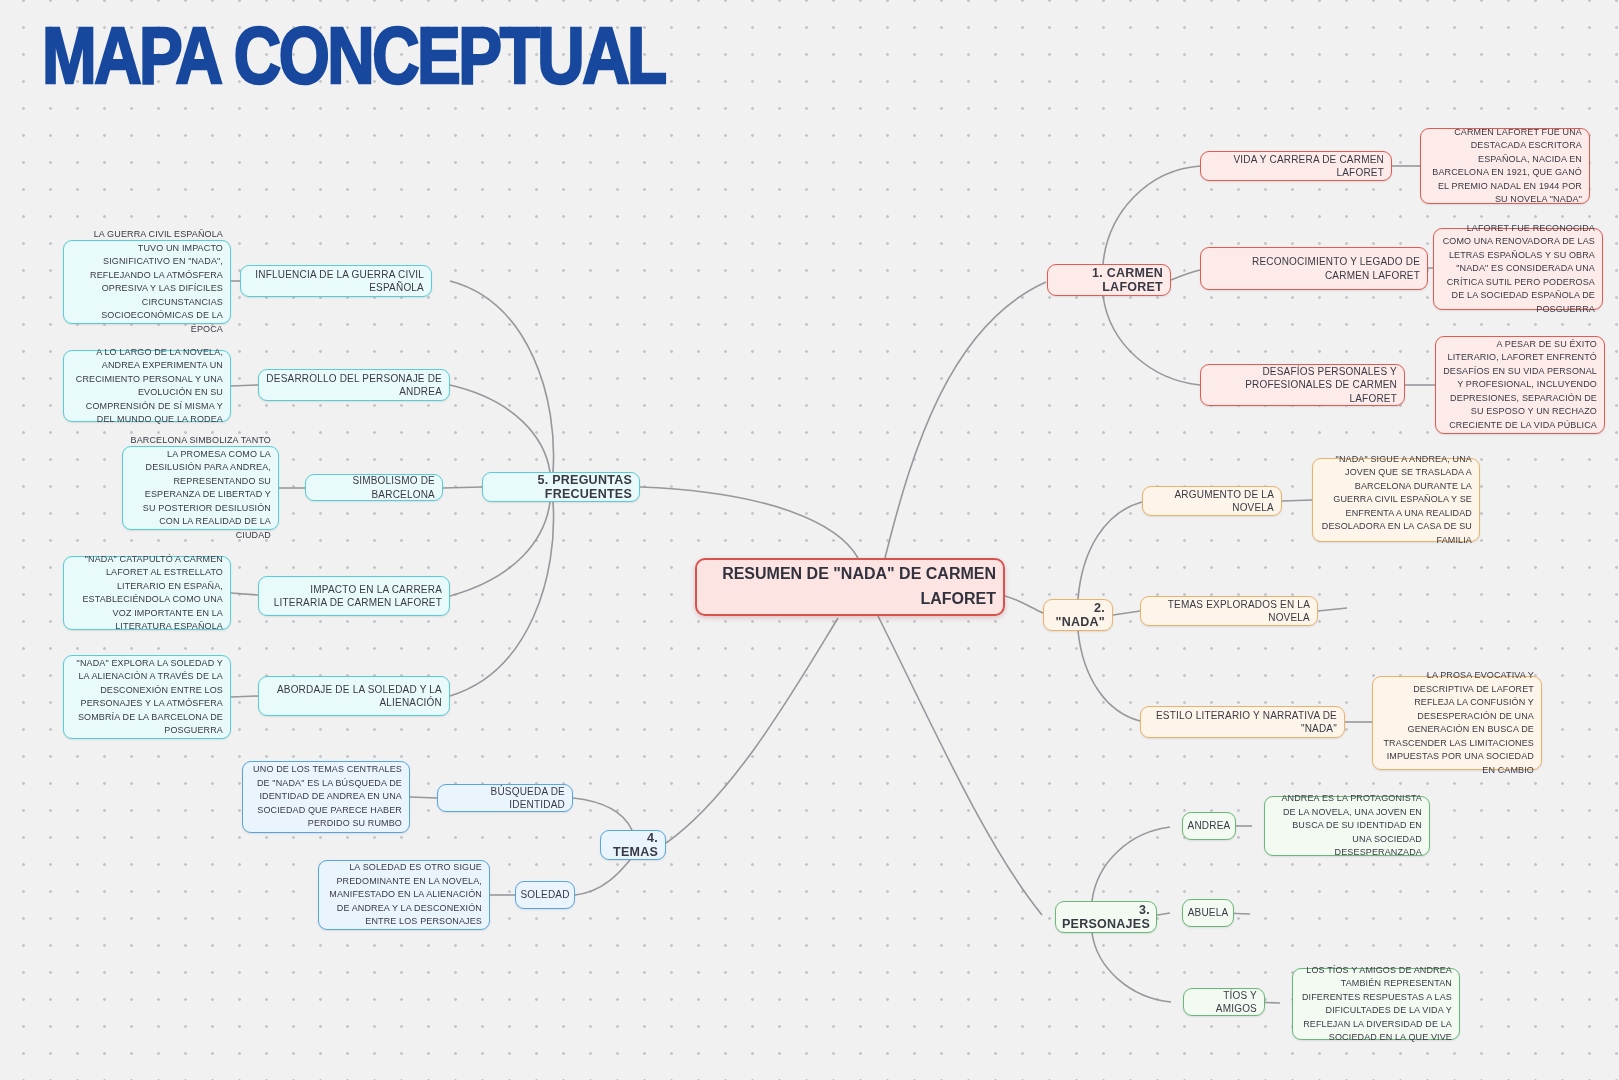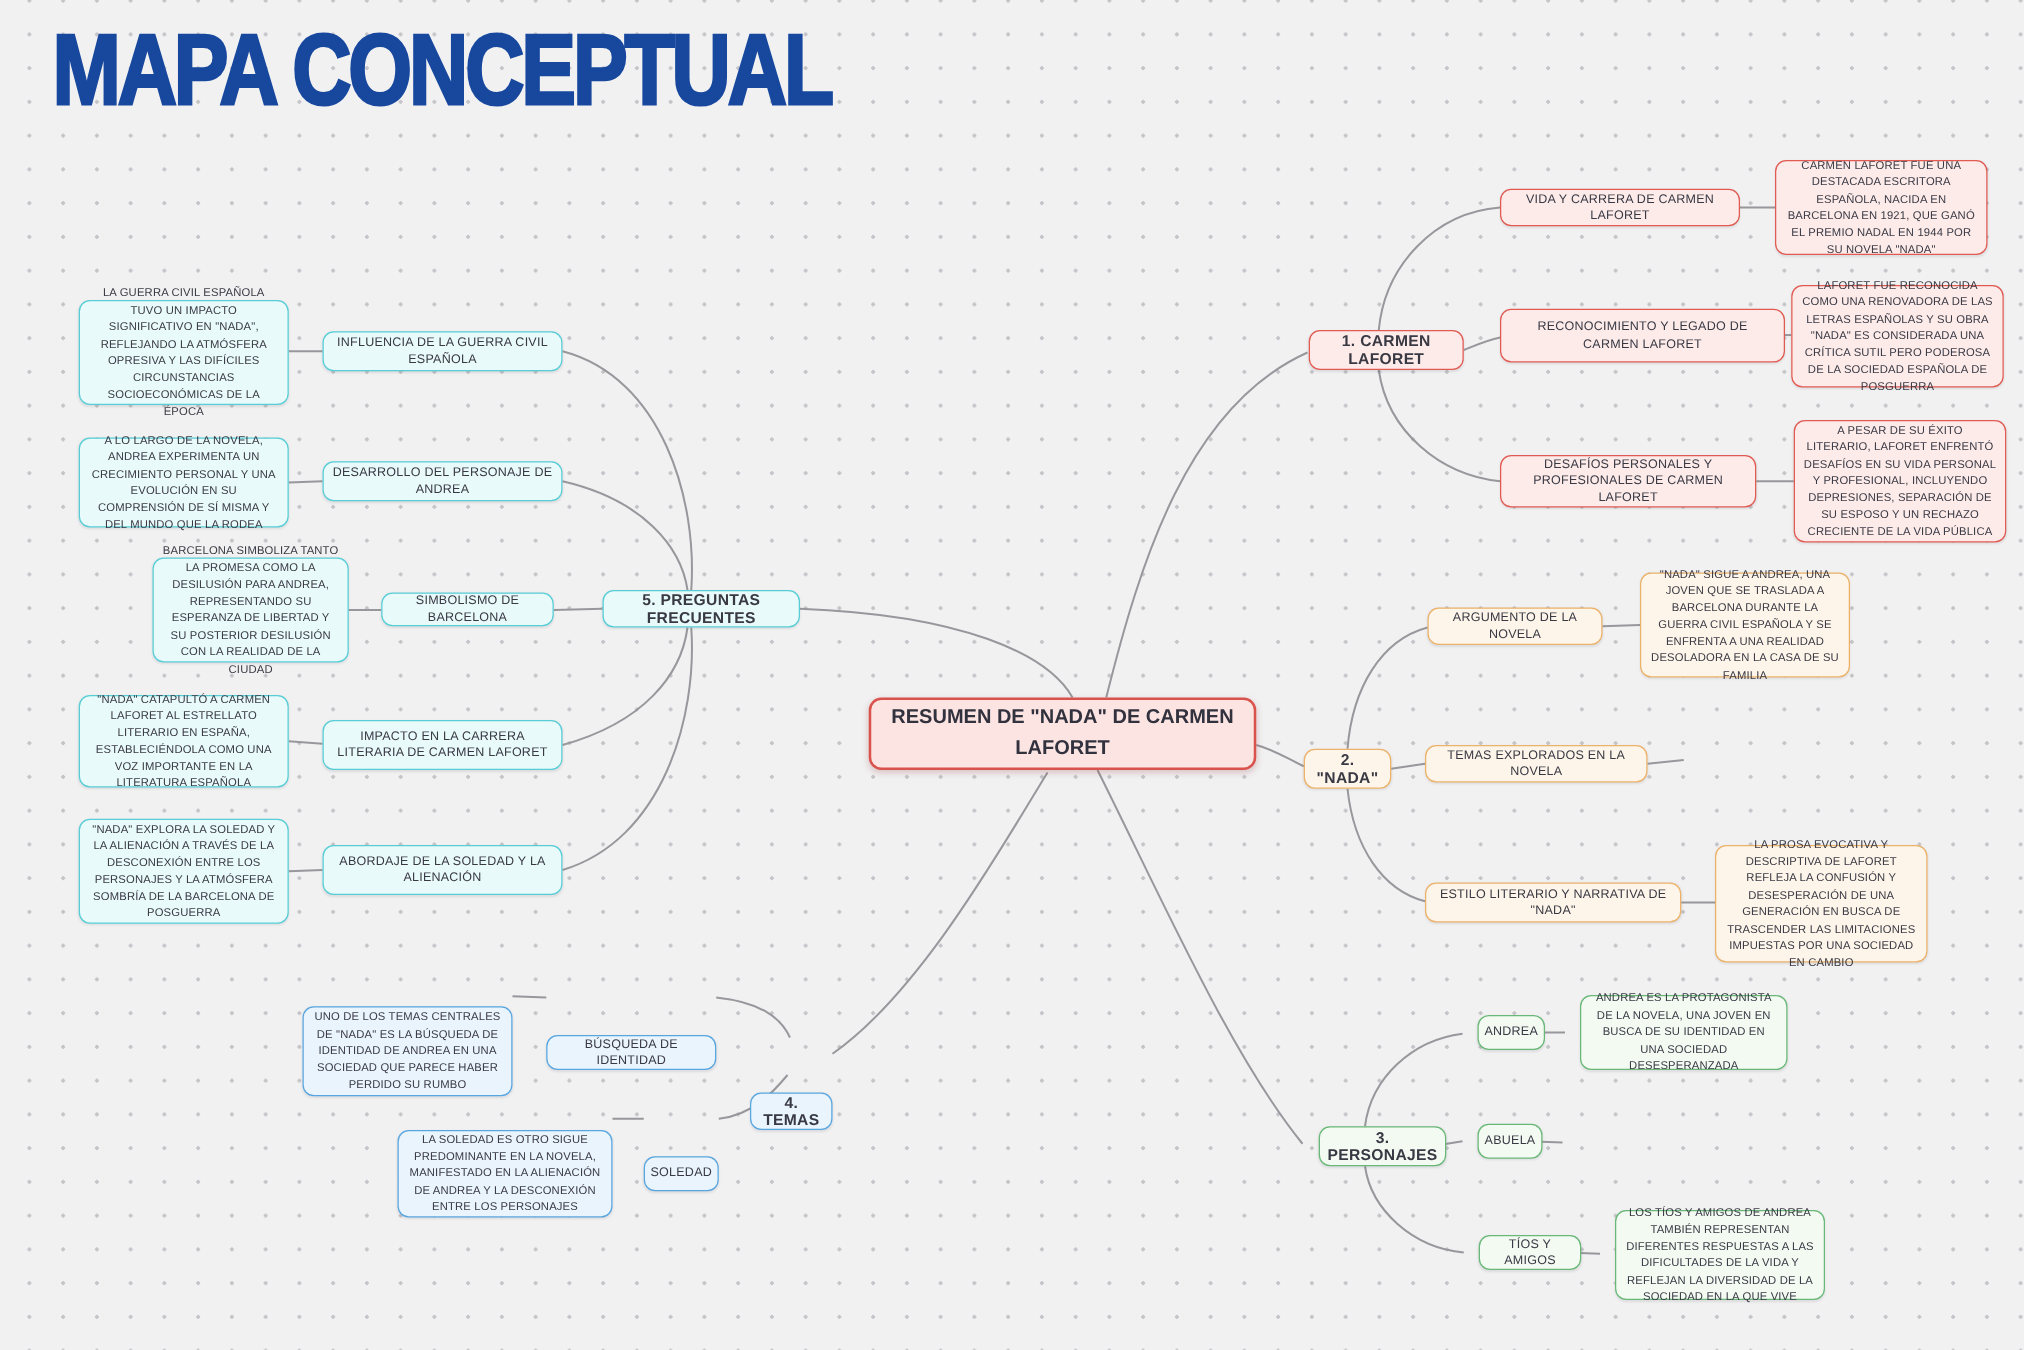--- a/index.html
+++ b/index.html
@@ -15,38 +15,38 @@
     position:absolute;left:42px;top:10px;
     font-size:80px;font-weight:bold;color:#17489e;
     letter-spacing:-3px;white-space:nowrap;
     transform:scaleX(.82);transform-origin:left top;
     -webkit-text-stroke:2.5px #17489e;
   }
   svg.wires{position:absolute;left:0;top:0;pointer-events:none;}
   svg.wires path{fill:none;stroke:#97979c;stroke-width:1.6px;}
   .node{
     position:absolute;box-sizing:border-box;
-    display:flex;align-items:center;justify-content:center;text-align:center;
+    display:flex;align-items:center;justify-content:center;text-align:right;
     border-radius:9px;padding:3px 7px;color:#393944;
     border:1.8px solid #999;background:#fff;
     box-shadow:0 1px 2px rgba(40,40,55,.10);
   }
   .leaf{font-size:9px;line-height:1.5;letter-spacing:.015em;}
   .sub{font-size:10px;line-height:1.35;letter-spacing:.02em;}
   .hub{font-size:12.5px;font-weight:bold;letter-spacing:.02em;}
   .center-node{
     font-size:16px;font-weight:bold;line-height:1.55;
     border-width:2.5px;border-radius:10px;
     border-color:#d9534c;background:#fbe4e2;color:#32323e;
     box-shadow:0 2px 5px rgba(150,60,60,.25);
   }
   .c-coral{border-color:#e15b52;background:#fcebe9;}
   .c-orange{border-color:#ecb26a;background:#fdf5e9;}
   .c-green{border-color:#69b877;background:#f2faf2;margin-left:12px;}
-  .c-blue{border-color:#58a6e0;background:#eaf4fc;margin-top:44px;}
+  .c-blue{border-color:#58a6e0;background:#eaf4fc;}
   .c-cyan{border-color:#57cdd6;background:#e8fafa;}
 </style>
 </head>
 <body>
 
 <div class="canvas">
 
   <div class="page-title">MAPA CONCEPTUAL</div>
 
   <svg class="wires" width="1619" height="1080" viewBox="0 0 1619 1080">
@@ -119,21 +119,21 @@
   <div class="node sub c-green" style="left:1171px;top:988px;width:82px;height:28px">TÍOS Y AMIGOS</div>
   <div class="node leaf c-green" style="left:1280px;top:968px;width:168px;height:72px">LOS TÍOS Y AMIGOS DE ANDREA TAMBIÉN REPRESENTAN DIFERENTES RESPUESTAS A LAS DIFICULTADES DE LA VIDA Y REFLEJAN LA DIVERSIDAD DE LA SOCIEDAD EN LA QUE VIVE</div>
 
   <div class="node hub c-blue" style="left:600px;top:830px;width:66px;height:30px">4. TEMAS</div>
   <div class="node sub c-blue" style="left:437px;top:784px;width:136px;height:28px">BÚSQUEDA DE IDENTIDAD</div>
   <div class="node leaf c-blue" style="left:242px;top:761px;width:168px;height:72px">UNO DE LOS TEMAS CENTRALES DE "NADA" ES LA BÚSQUEDA DE IDENTIDAD DE ANDREA EN UNA SOCIEDAD QUE PARECE HABER PERDIDO SU RUMBO</div>
   <div class="node sub c-blue" style="left:515px;top:881px;width:60px;height:28px">SOLEDAD</div>
   <div class="node leaf c-blue" style="left:318px;top:860px;width:172px;height:70px">LA SOLEDAD ES OTRO SIGUE PREDOMINANTE EN LA NOVELA, MANIFESTADO EN LA ALIENACIÓN DE ANDREA Y LA DESCONEXIÓN ENTRE LOS PERSONAJES</div>
 
   <div class="node hub c-cyan" style="left:482px;top:472px;width:158px;height:30px">5. PREGUNTAS FRECUENTES</div>
-  <div class="node sub c-cyan" style="left:258px;top:265px;width:192px;height:32px">INFLUENCIA DE LA GUERRA CIVIL ESPAÑOLA</div>
+  <div class="node sub c-cyan" style="left:240px;top:265px;width:192px;height:32px">INFLUENCIA DE LA GUERRA CIVIL ESPAÑOLA</div>
   <div class="node leaf c-cyan" style="left:63px;top:240px;width:168px;height:84px">LA GUERRA CIVIL ESPAÑOLA TUVO UN IMPACTO SIGNIFICATIVO EN "NADA", REFLEJANDO LA ATMÓSFERA OPRESIVA Y LAS DIFÍCILES CIRCUNSTANCIAS SOCIOECONÓMICAS DE LA ÉPOCA</div>
   <div class="node sub c-cyan" style="left:258px;top:369px;width:192px;height:32px">DESARROLLO DEL PERSONAJE DE ANDREA</div>
   <div class="node leaf c-cyan" style="left:63px;top:350px;width:168px;height:72px">A LO LARGO DE LA NOVELA, ANDREA EXPERIMENTA UN CRECIMIENTO PERSONAL Y UNA EVOLUCIÓN EN SU COMPRENSIÓN DE SÍ MISMA Y DEL MUNDO QUE LA RODEA</div>
   <div class="node sub c-cyan" style="left:305px;top:474px;width:138px;height:27px">SIMBOLISMO DE BARCELONA</div>
   <div class="node leaf c-cyan" style="left:122px;top:446px;width:157px;height:84px">BARCELONA SIMBOLIZA TANTO LA PROMESA COMO LA DESILUSIÓN PARA ANDREA, REPRESENTANDO SU ESPERANZA DE LIBERTAD Y SU POSTERIOR DESILUSIÓN CON LA REALIDAD DE LA CIUDAD</div>
   <div class="node sub c-cyan" style="left:258px;top:576px;width:192px;height:40px">IMPACTO EN LA CARRERA LITERARIA DE CARMEN LAFORET</div>
   <div class="node leaf c-cyan" style="left:63px;top:556px;width:168px;height:74px">"NADA" CATAPULTÓ A CARMEN LAFORET AL ESTRELLATO LITERARIO EN ESPAÑA, ESTABLECIÉNDOLA COMO UNA VOZ IMPORTANTE EN LA LITERATURA ESPAÑOLA</div>
   <div class="node sub c-cyan" style="left:258px;top:676px;width:192px;height:40px">ABORDAJE DE LA SOLEDAD Y LA ALIENACIÓN</div>
   <div class="node leaf c-cyan" style="left:63px;top:655px;width:168px;height:84px">"NADA" EXPLORA LA SOLEDAD Y LA ALIENACIÓN A TRAVÉS DE LA DESCONEXIÓN ENTRE LOS PERSONAJES Y LA ATMÓSFERA SOMBRÍA DE LA BARCELONA DE POSGUERRA</div>
 

